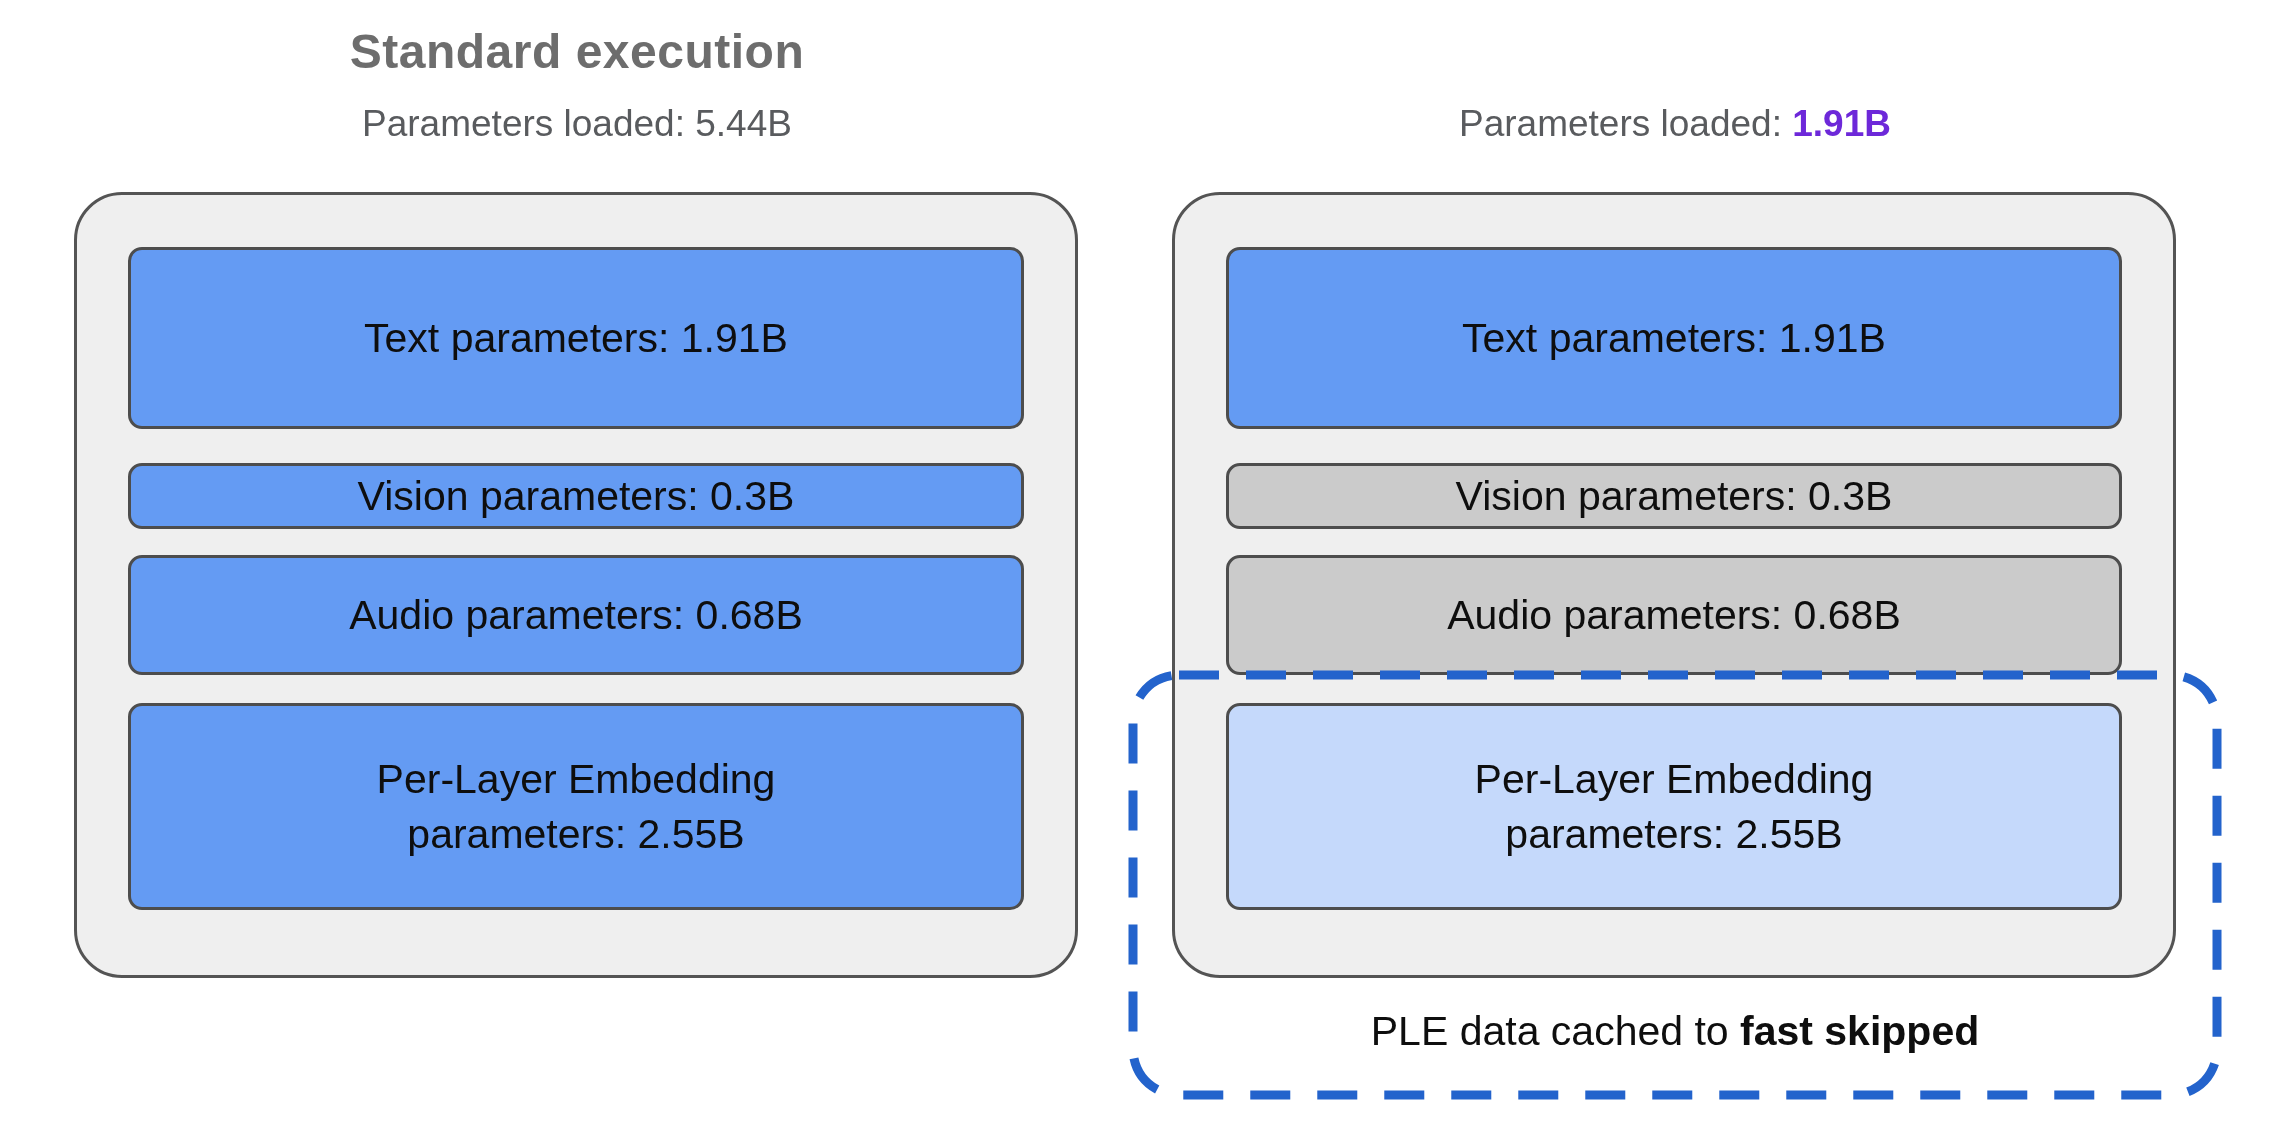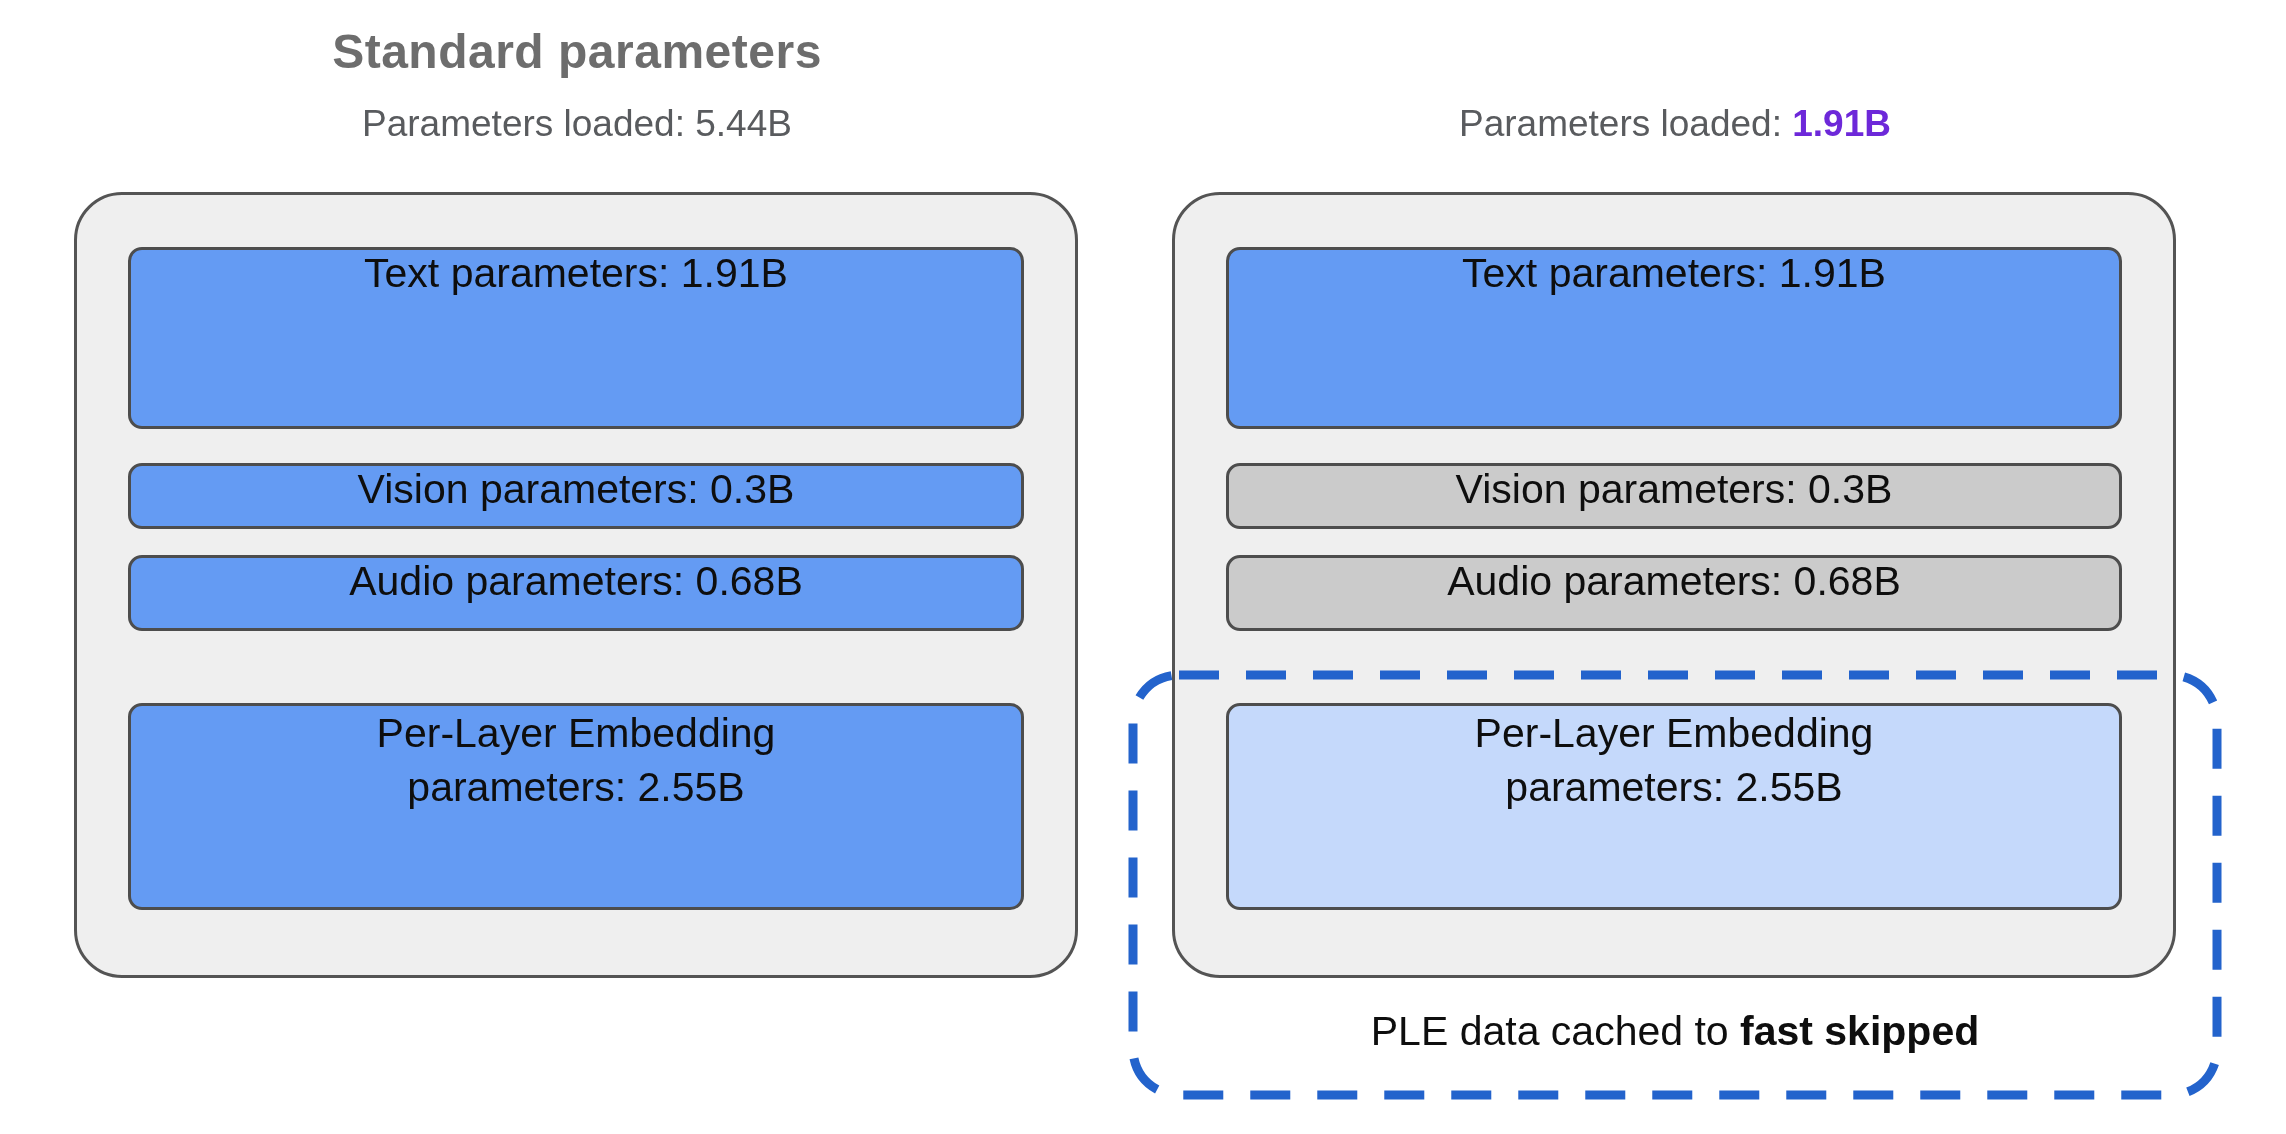--- a/index.html
+++ b/index.html
@@ -47,28 +47,28 @@
   .box{
     position:absolute;
     left:51px;
     width:896px;
     border:3px solid #4d4d4d;
     border-radius:14px;
     box-sizing:border-box;
     display:flex;
     flex-direction:column;
     align-items:center;
-    justify-content:flex-start;
+    justify-content:center;
     font-size:41px;
     color:#0e0e0e;
     text-align:center;
   }
   .b1{top:52px;height:182px;}
   .b2{top:268px;height:66px;}
-  .b3{top:360px;height:76px;}
+  .b3{top:360px;height:120px;}
   .b4{top:508px;height:207px;line-height:1.32;}
   .blue{background:#649bf3;}
   .gray{background:#cbcbcb;}
   .lightblue{background:#c5d9fb;}
   .dashed-rect{
     position:absolute;
     left:1127px;
     top:669px;
     width:1100px;
     height:436px;
@@ -83,21 +83,21 @@
     color:#0e0e0e;
     text-align:center;
   }
   .cache-note .bold{font-weight:bold;}
 </style>
 </head>
 <body>
 
 <div class="canvas">
 
-  <div class="col-title left">Standard parameters</div>
+  <div class="col-title left">Standard execution</div>
   <div class="col-subtitle left"><span>Parameters loaded: </span><span>5.44B</span></div>
 
   <div class="container left-container">
     <div class="box blue b1">
       <span>Text parameters: 1.91B</span>
     </div>
     <div class="box blue b2">
       <span>Vision parameters: 0.3B</span>
     </div>
     <div class="box blue b3">

